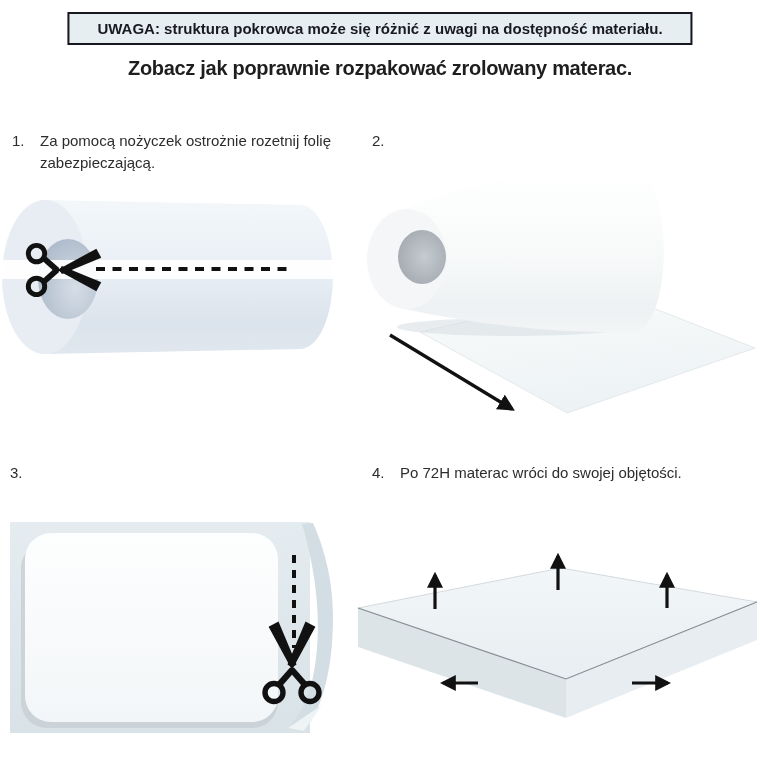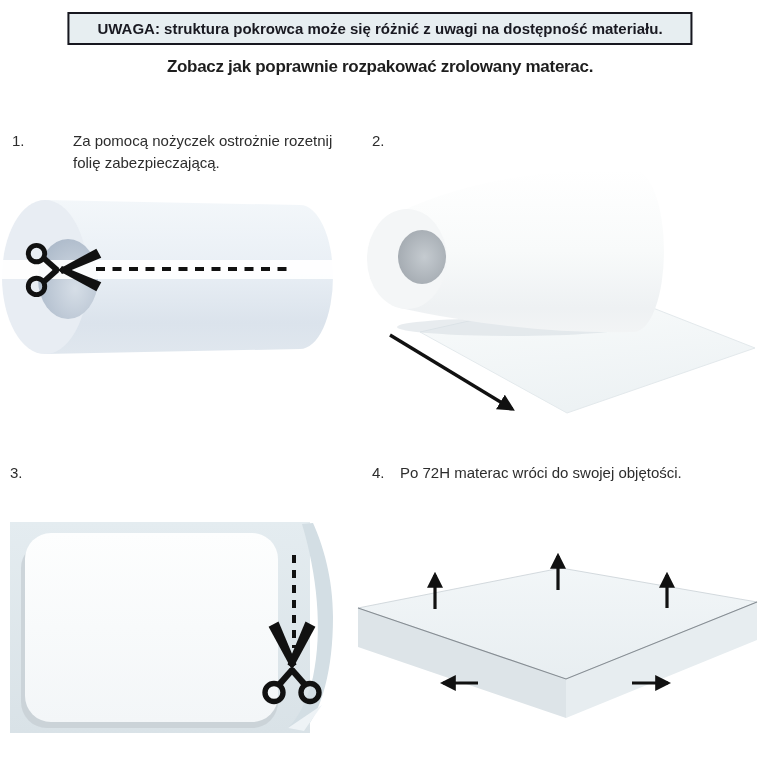--- a/index.html
+++ b/index.html
@@ -8,28 +8,28 @@
 
   .banner {
     position:absolute; top:12px; left:50%; transform:translateX(-50%);
     background:#e7eef1; border:2px solid #17171f; color:#191921;
     font-size:15px; font-weight:bold; line-height:1;
     padding:7px 28px; white-space:nowrap;
   }
 
   .heading {
     position:absolute; top:57px; left:0; width:760px; margin:0;
-    text-align:center; font-size:17px; font-weight:bold; color:#1e1e1e;
+    text-align:center; font-size:20px; font-weight:bold; color:#1e1e1e;
     letter-spacing:-0.3px;
   }
 
   .step { position:absolute; display:flex; font-size:15px; color:#2d2d2d; line-height:22px; }
   .step .num { width:28px; flex:none; }
   .s1 { left:12px;  top:130px; width:330px; }
-  .s1 .txt { width:292px;margin-left:33px; }
+  .s1 .txt { width:292px; }
   .s2 { left:372px; top:130px; width:385px; }
   .s3 { left:10px;  top:462px; width:330px; }
   .s4 { left:372px; top:462px; width:385px; }
 
   svg.illus { position:absolute; display:block; }
   .i1 { left:0px;   top:188px; }
   .i2 { left:362px; top:162px; }
   .i3 { left:5px;   top:512px; }
   .i4 { left:355px; top:505px; }
 </style>

